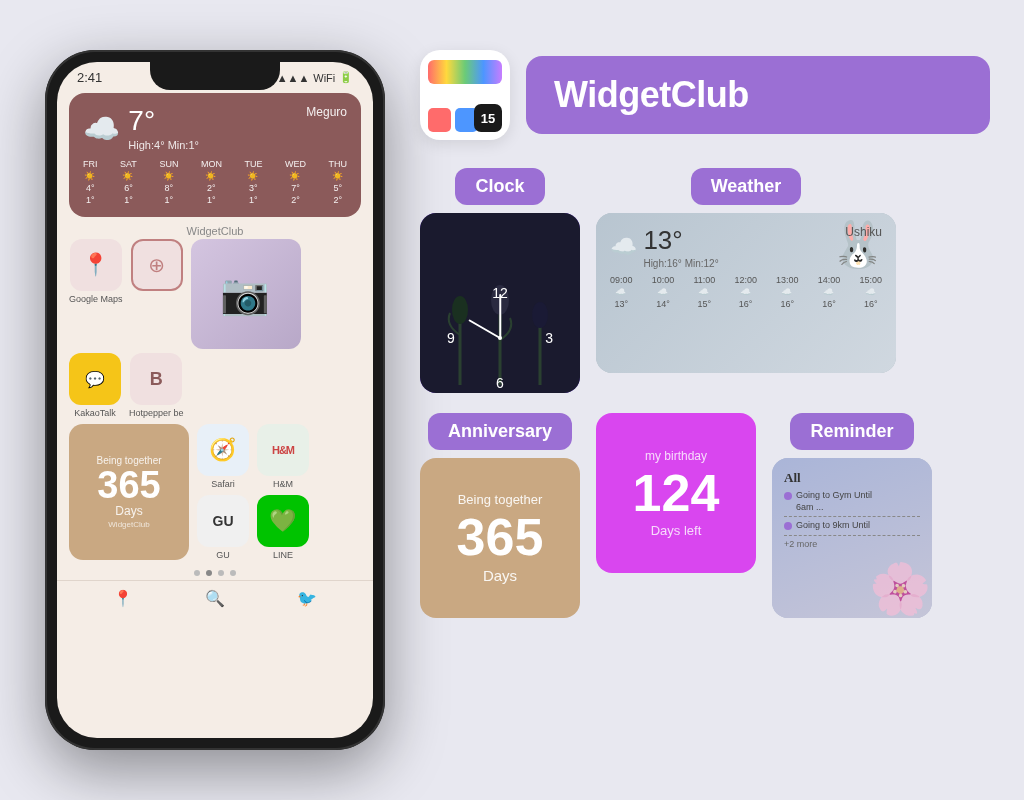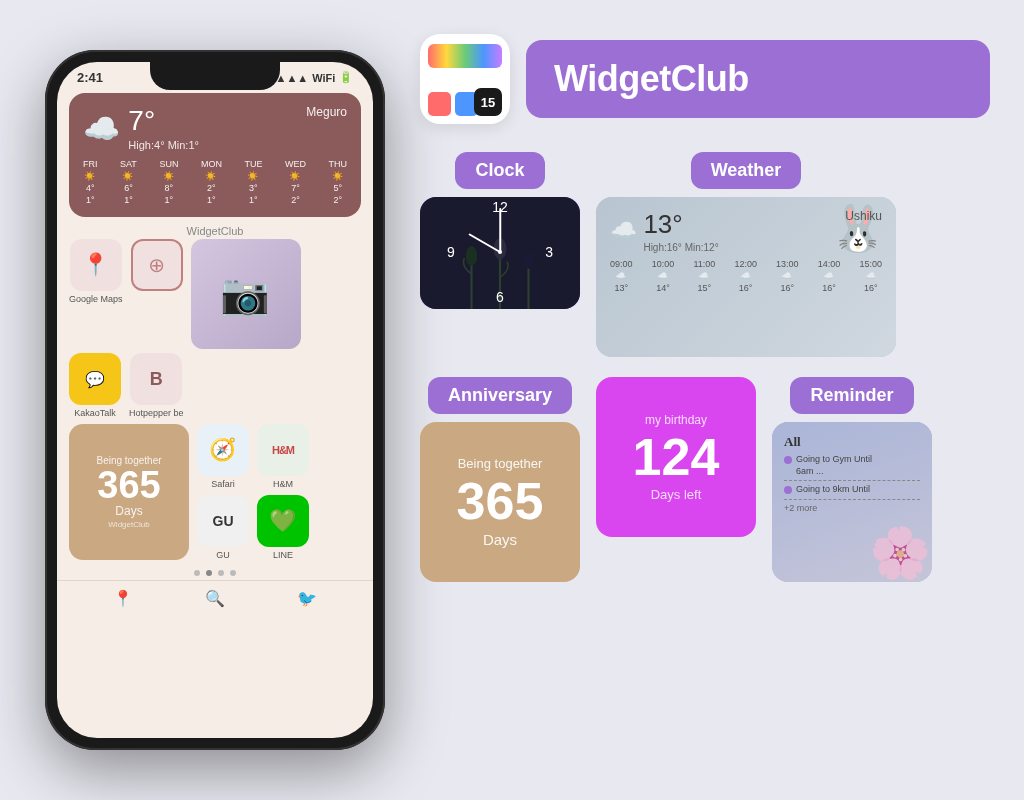--- a/index.html
+++ b/index.html
@@ -47,21 +47,21 @@
       background: #1a1a1a;
       border-radius: 0 0 20px 20px;
       z-index: 10;
     }
     .phone-status-bar {
       display: flex;
       justify-content: space-between;
       align-items: center;
       padding: 8px 20px 0;
       font-size: 13px;
-      font-weight: 700;
+      font-weight: 400;
       color: #333;
       position: relative;
       z-index: 5;
     }
     .status-right {
       display: flex;
       gap: 4px;
       align-items: center;
       font-size: 11px;
     }
@@ -164,21 +164,21 @@
       justify-content: space-around;
       padding: 8px 20px;
       border-top: 1px solid #e0d5cc;
       margin-top: 4px;
     }
 
     
     .right-panel {
       position: absolute;
       left: 420px;
-      top: 34px;
+      top: 50px;
       width: 570px;
     }
 
     
     .app-header {
       display: flex;
       align-items: center;
       gap: 16px;
       margin-bottom: 28px;
     }
@@ -234,27 +234,27 @@
     .category-section {
       display: flex;
       flex-direction: column;
       align-items: center;
       gap: 8px;
     }
 
     
     .clock-widget-preview {
       width: 160px;
-      height: 112px;
+      height: 180px;
       background: #8b5cf6;
       border-radius: 16px;
       position: relative;
       overflow: hidden;
       display: flex;
-      align-items: flex-start;
+      align-items: flex-end;
       justify-content: center;
     }
 
     
     .weather-widget-preview {
       width: 300px;
       height: 160px;
       background: #b0bec5;
       border-radius: 16px;
       overflow: hidden;

